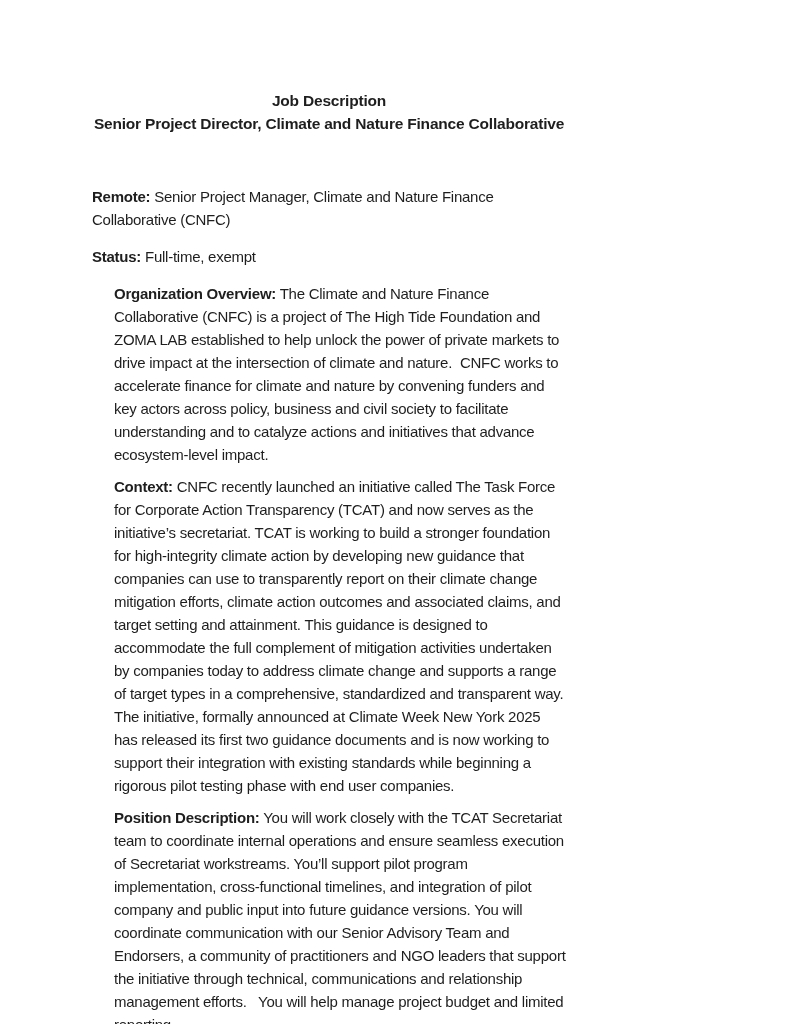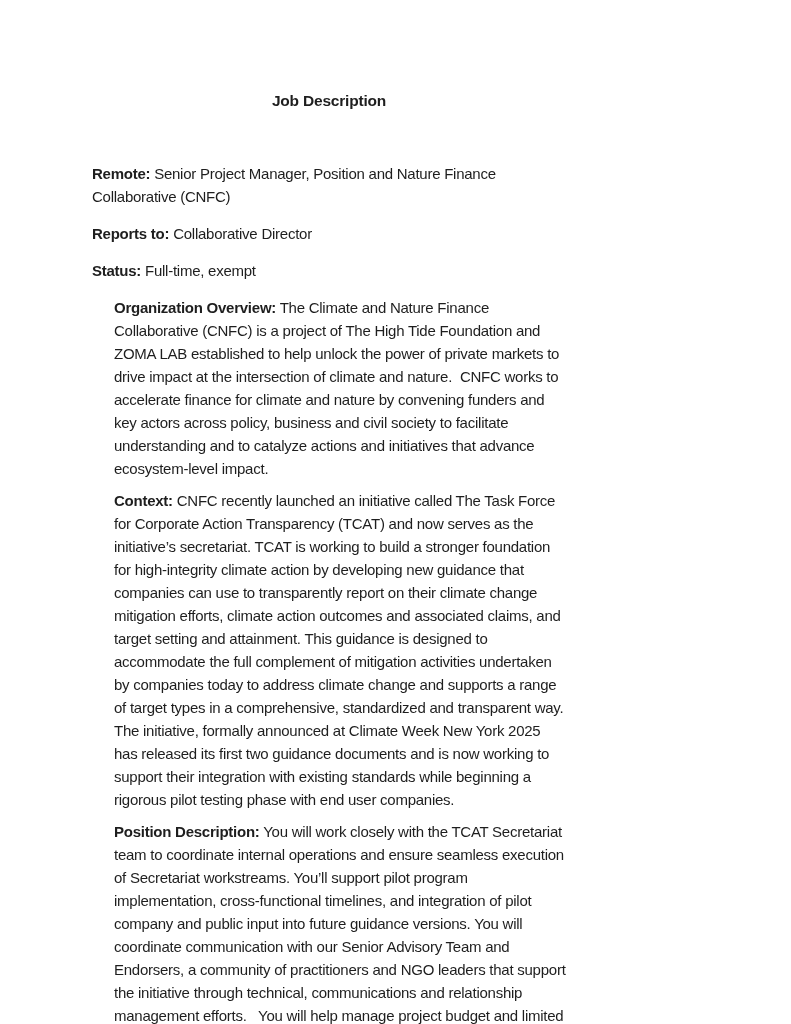--- a/index.html
+++ b/index.html
@@ -46,25 +46,25 @@
   .meta-section { margin-bottom: 1px; }
   .bold { font-weight: bold; }
 </style>
 </head>
 <body>
 
 <div class="page">
 
   <div class="doc-header">
     <p class="header-line">Job Description</p>
+    <p class="header-line">Senior Project Director, Climate and Nature Finance Collaborative</p>
   </div>
 
   <div class="meta-section">
-    <p class="meta-line"><span class="bold">Remote:</span><span> Senior Project Manager, Position and Nature Finance Collaborative (CNFC)</span></p>
-    <p class="meta-line"><span class="bold">Reports to:</span><span> Collaborative Director</span></p>
+    <p class="meta-line"><span class="bold">Remote:</span><span> Senior Project Manager, Climate and Nature Finance Collaborative (CNFC)</span></p>
     <p class="meta-line"><span class="bold">Status:</span><span> Full-time, exempt</span></p>
   </div>
 
   <div class="body-section">
     <p class="para"><span class="bold">Organization Overview:</span><span> The Climate and Nature Finance Collaborative (CNFC) is a project of The High Tide Foundation and ZOMA LAB established to help unlock the power of private markets to drive impact at the intersection of climate and nature.  CNFC works to accelerate finance for climate and nature by convening funders and key actors across policy, business and civil society to facilitate understanding and to catalyze actions and initiatives that advance ecosystem-level impact.</span></p>
     <p class="para"><span class="bold">Context:</span><span> CNFC recently launched an initiative called The Task Force for Corporate Action Transparency (TCAT) and now serves as the initiative’s secretariat. TCAT is working to build a stronger foundation for high-integrity climate action by developing new guidance that companies can use to transparently report on their climate change mitigation efforts, climate action outcomes and associated claims, and target setting and attainment. This guidance is designed to accommodate the full complement of mitigation activities undertaken by companies today to address climate change and supports a range of target types in a comprehensive, standardized and transparent way. The initiative, formally announced at Climate Week New York 2025 has released its first two guidance documents and is now working to support their integration with existing standards while beginning a rigorous pilot testing phase with end user companies.</span></p>
     <p class="para"><span class="bold">Position Description:</span><span> You will work closely with the TCAT Secretariat team to coordinate internal operations and ensure seamless execution of Secretariat workstreams. You’ll support pilot program implementation, cross-functional timelines, and integration of pilot company and public input into future guidance versions. You will coordinate communication with our Senior Advisory Team and Endorsers, a community of practitioners and NGO leaders that support the initiative through technical, communications and relationship management efforts.   You will help manage project budget and limited reporting.</span></p>
   </div>
 
 </div>

